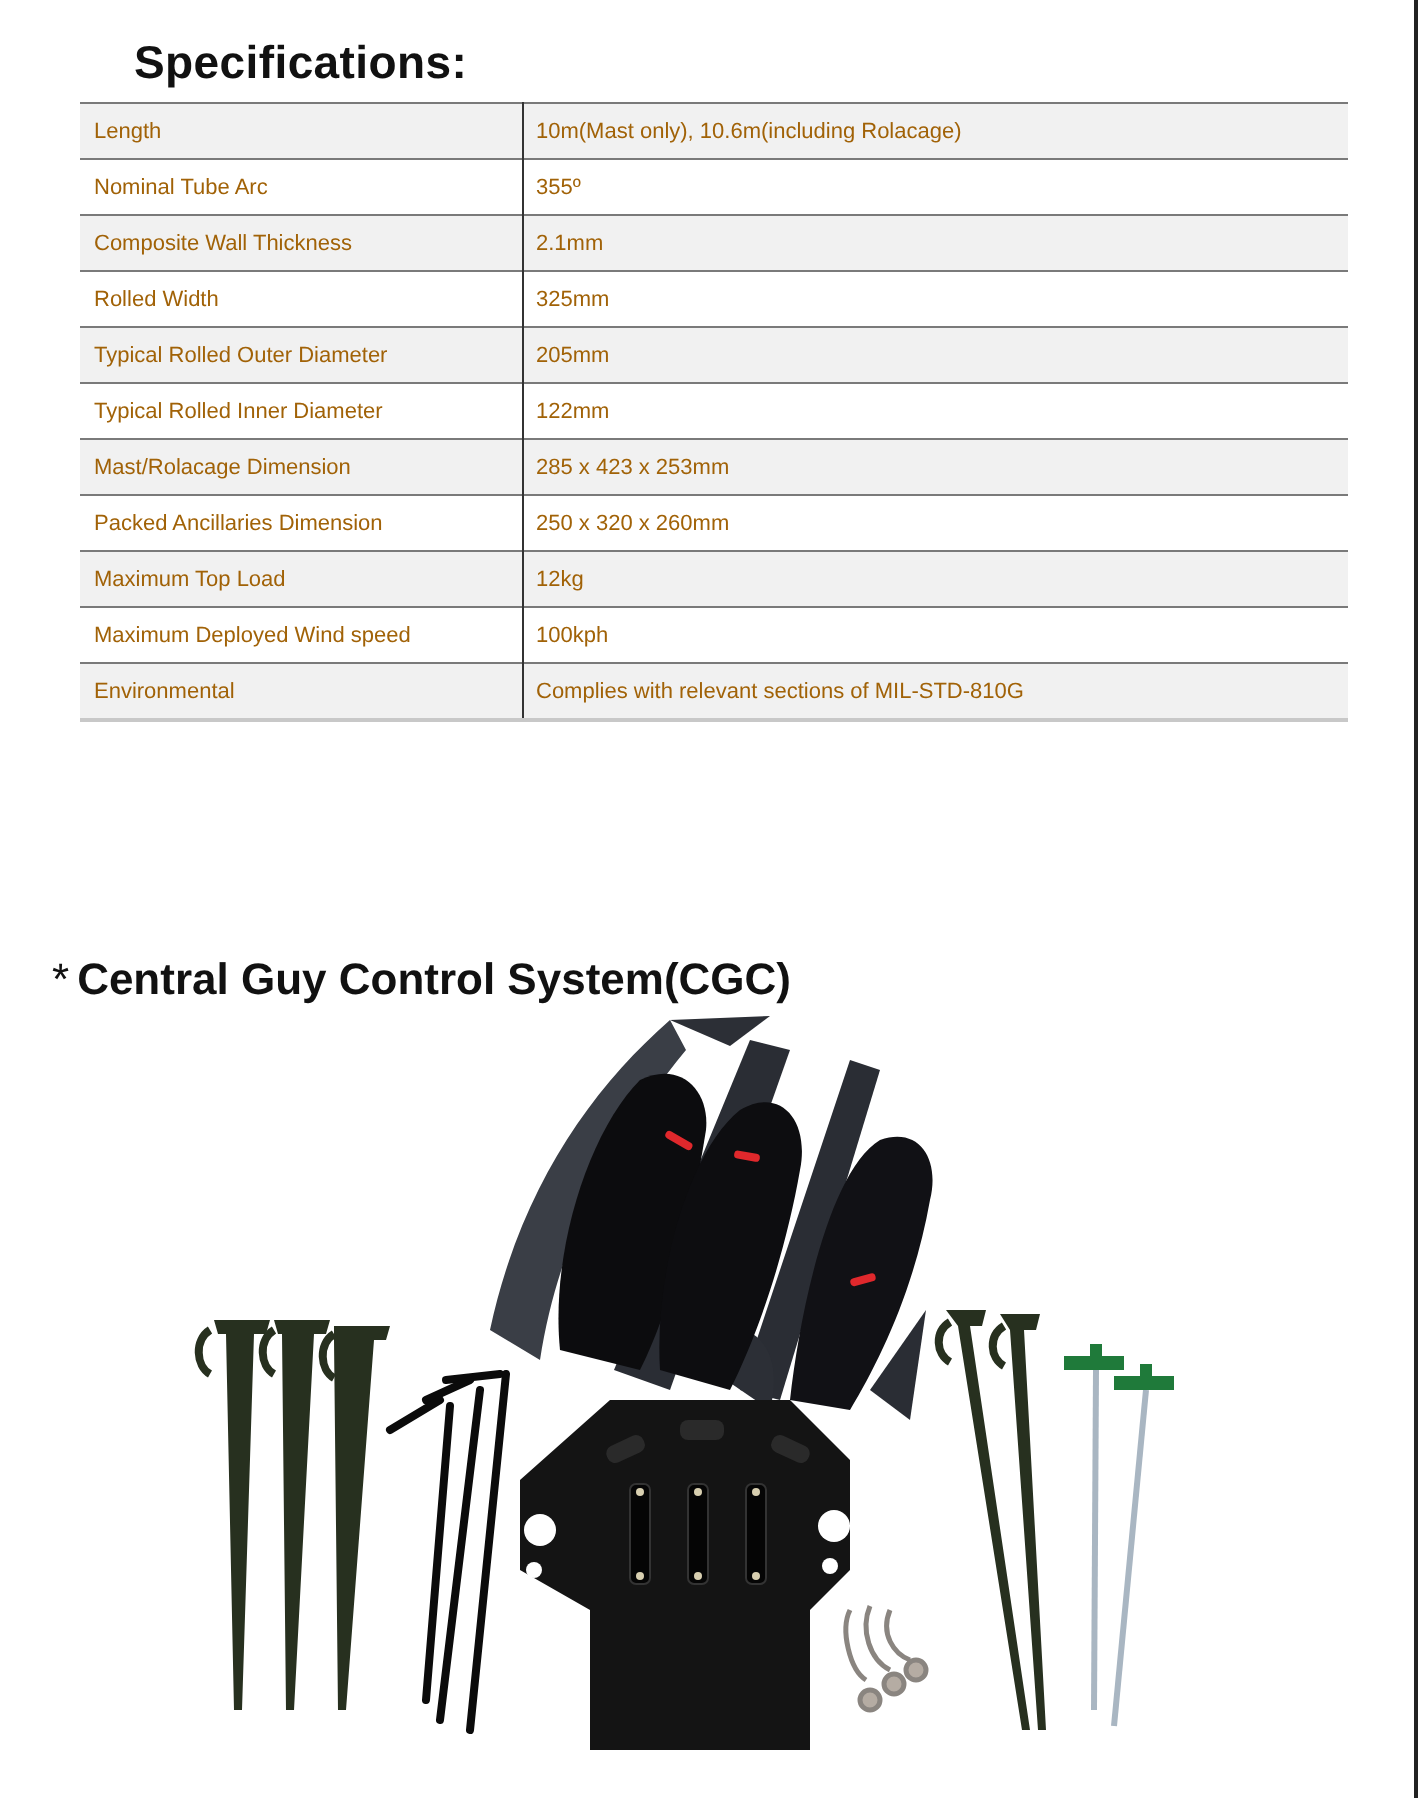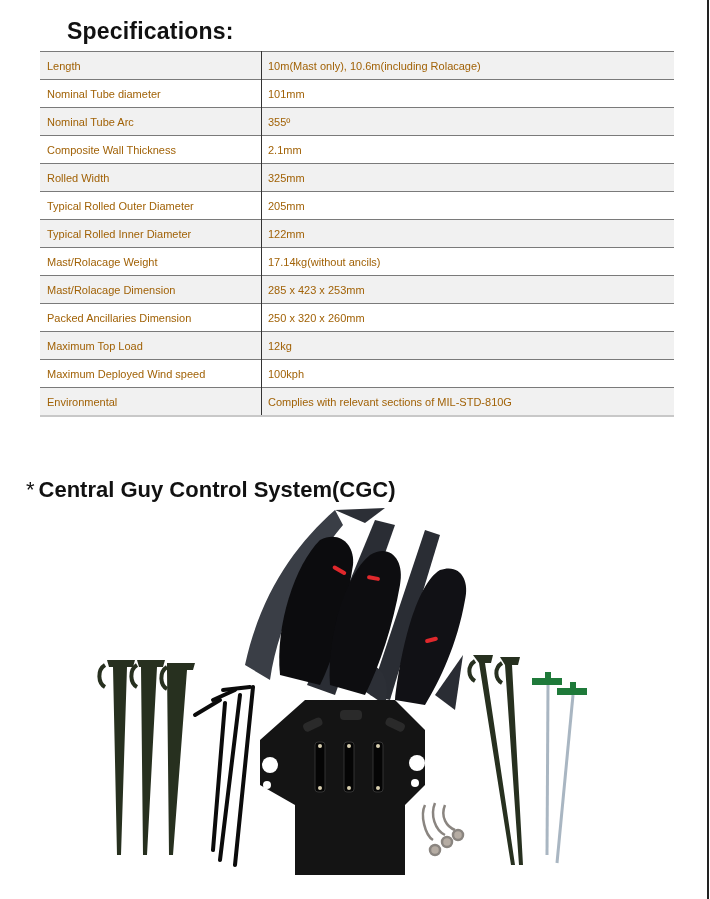--- a/index.html
+++ b/index.html
@@ -32,46 +32,38 @@
 
 <div class="title">Specifications:</div>
 
 <table class="specs">
   <tbody id="spec-body">
       <tr>
         <td class="k">Length</td>
         <td class="v">10m(Mast only), 10.6m(including Rolacage)</td>
       </tr>
       <tr>
-        <td class="k">Nominal Tube diameter</td>
-        <td class="v">101mm</td>
-      </tr>
-      <tr>
         <td class="k">Nominal Tube Arc</td>
         <td class="v">355º</td>
       </tr>
       <tr>
         <td class="k">Composite Wall Thickness</td>
         <td class="v">2.1mm</td>
       </tr>
       <tr>
         <td class="k">Rolled Width</td>
         <td class="v">325mm</td>
       </tr>
       <tr>
         <td class="k">Typical Rolled Outer Diameter</td>
         <td class="v">205mm</td>
       </tr>
       <tr>
         <td class="k">Typical Rolled Inner Diameter</td>
         <td class="v">122mm</td>
-      </tr>
-      <tr>
-        <td class="k">Mast/Rolacage Weight</td>
-        <td class="v">17.14kg(without ancils)</td>
       </tr>
       <tr>
         <td class="k">Mast/Rolacage Dimension</td>
         <td class="v">285 x 423 x 253mm</td>
       </tr>
       <tr>
         <td class="k">Packed Ancillaries Dimension</td>
         <td class="v">250 x 320 x 260mm</td>
       </tr>
       <tr>

